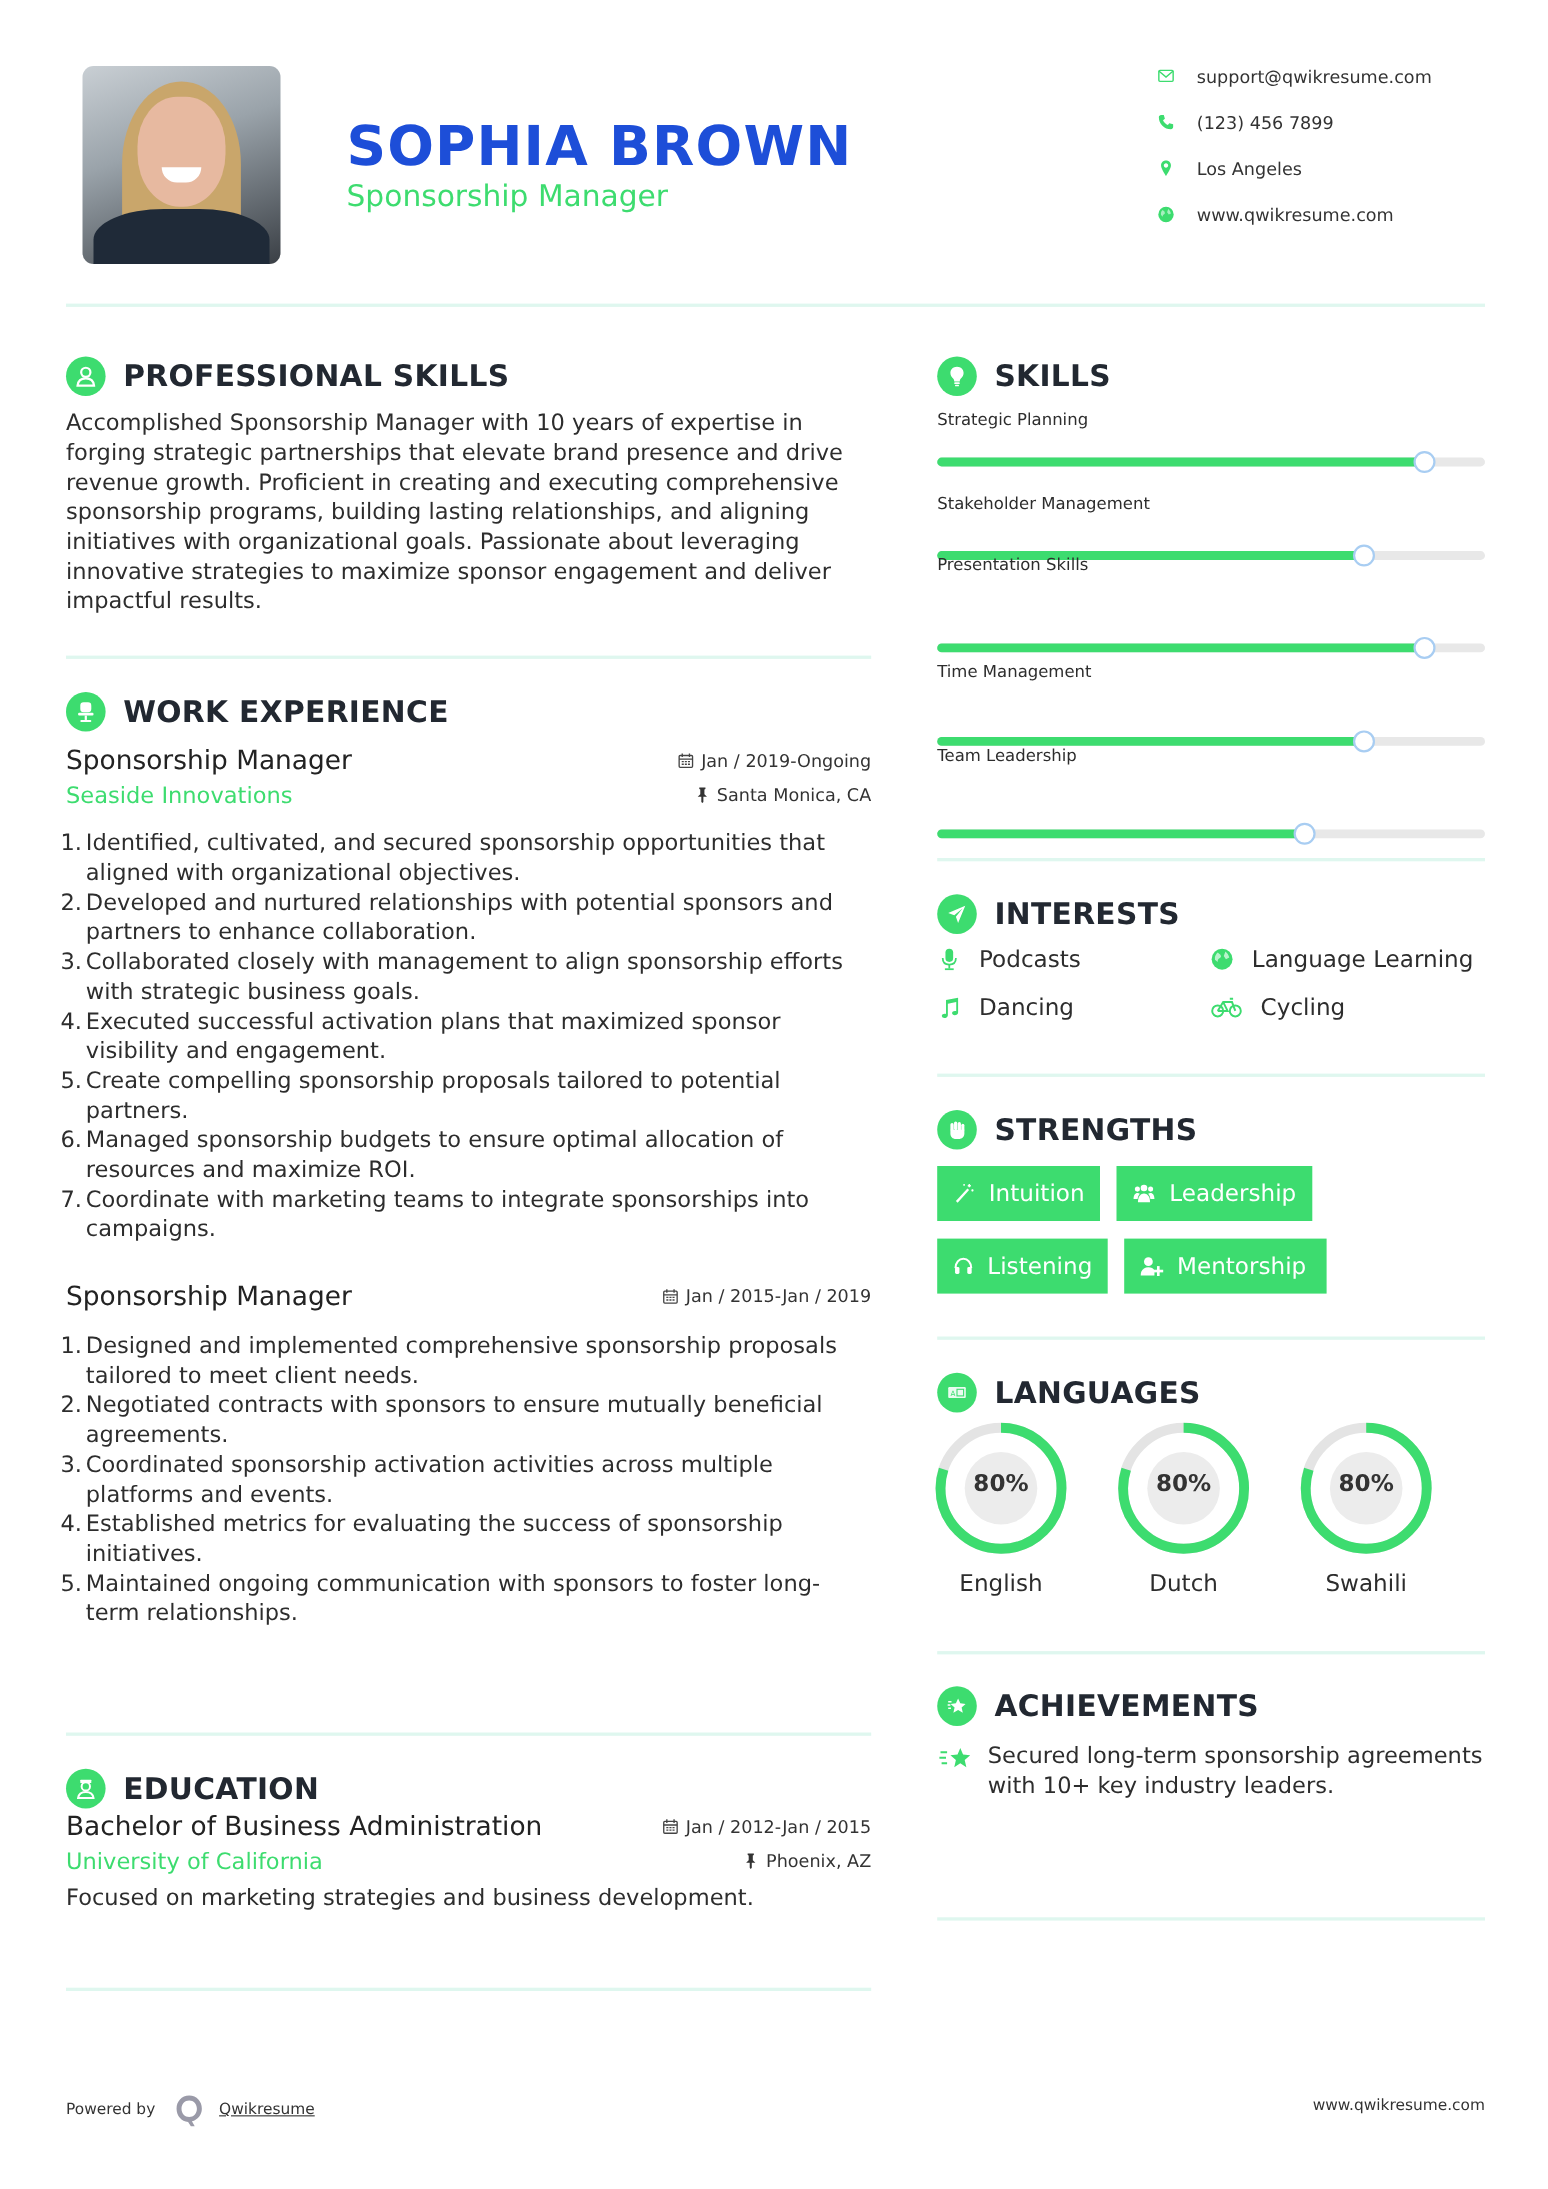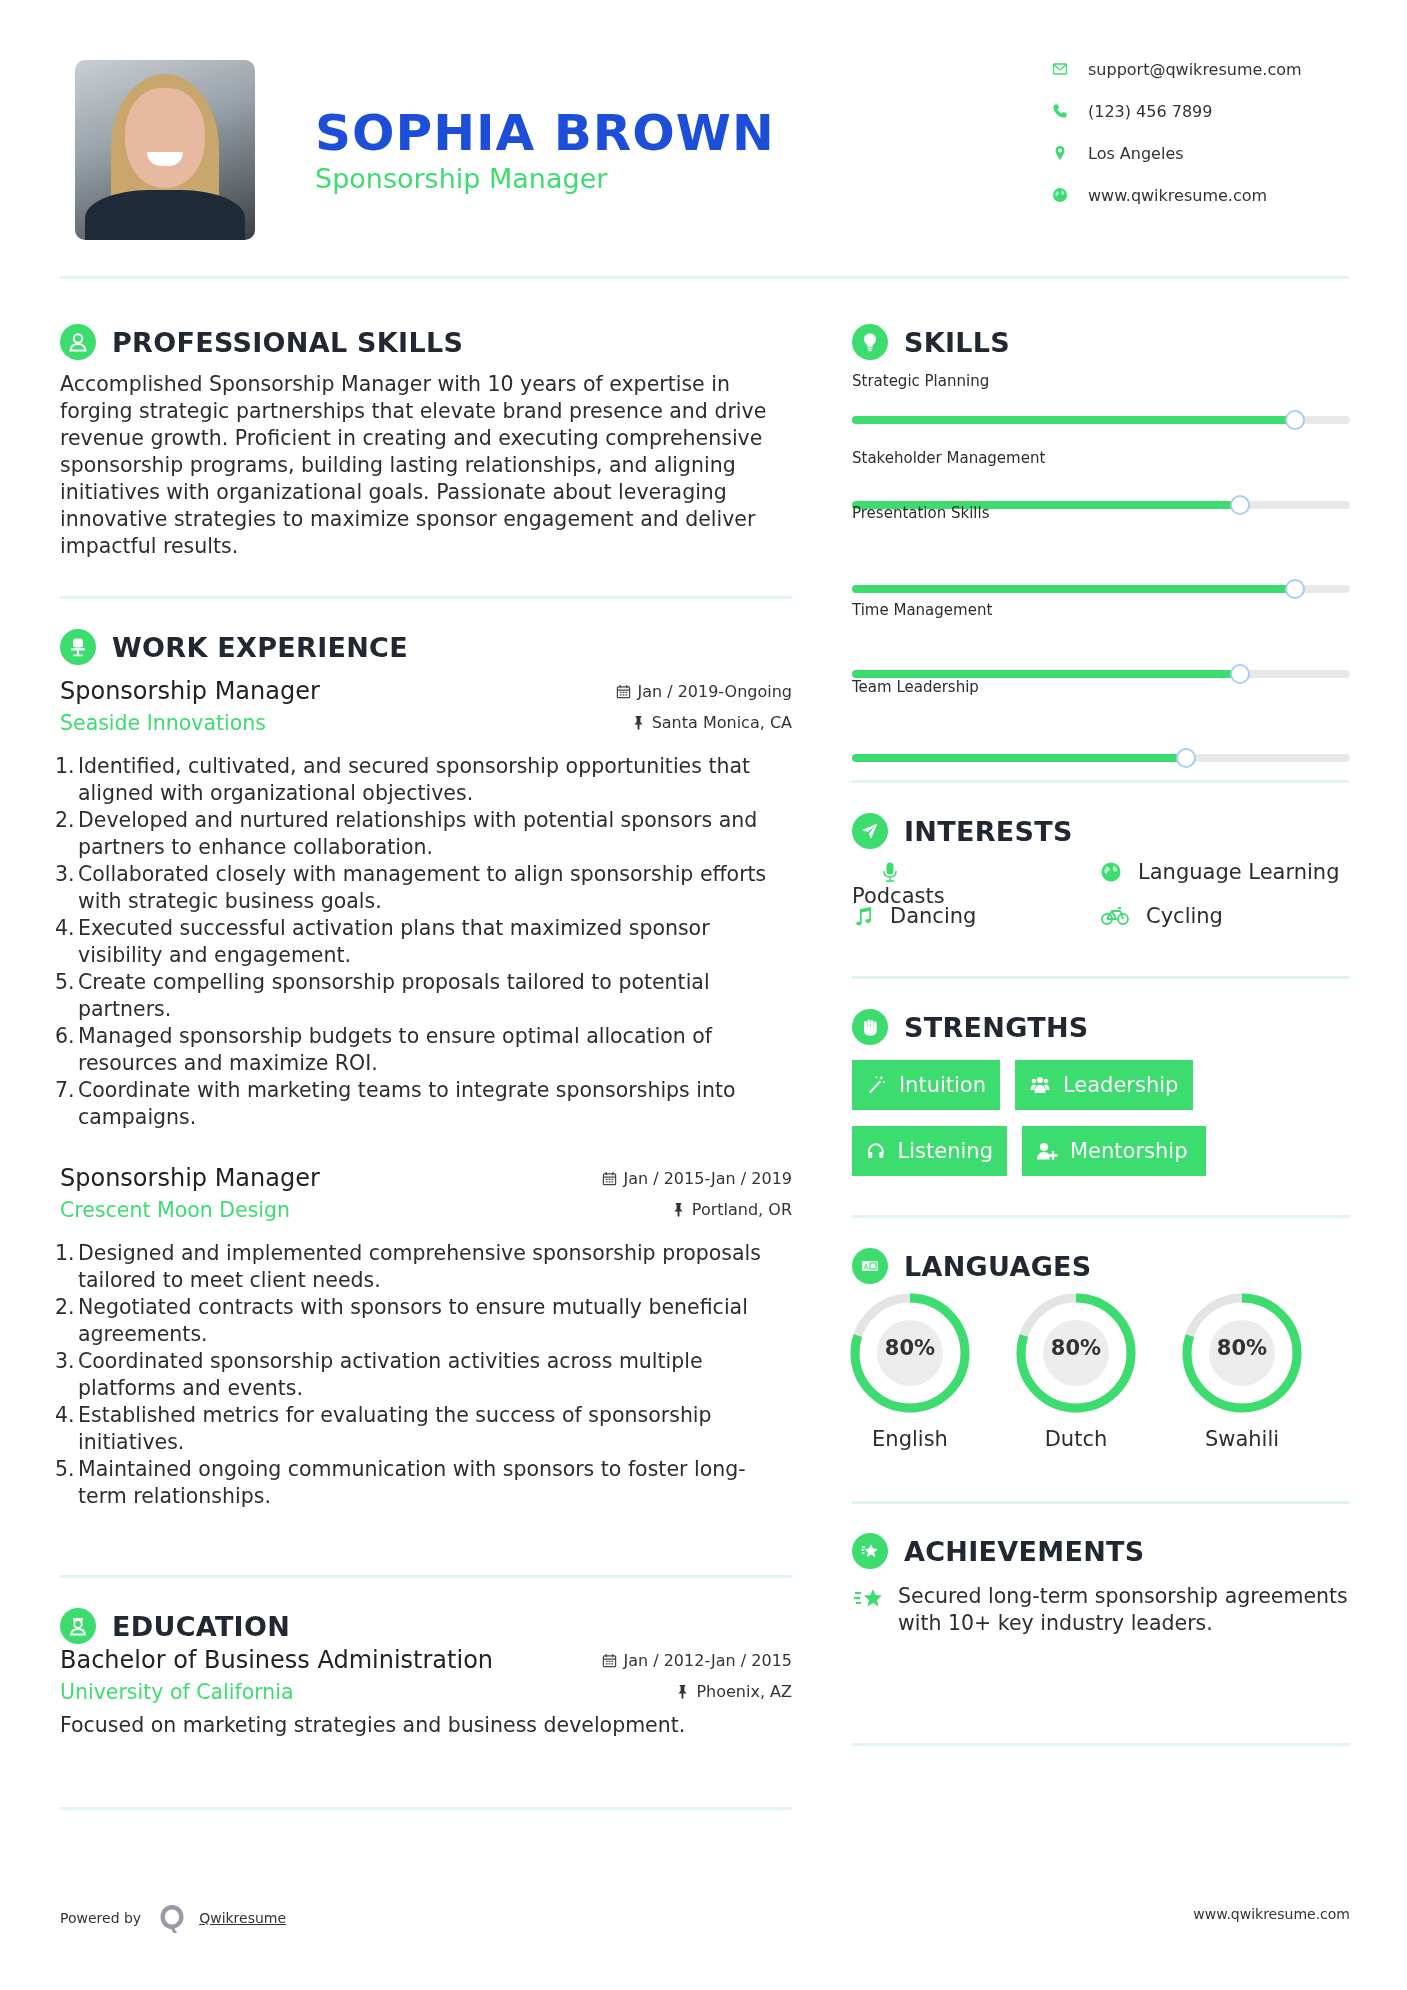--- a/index.html
+++ b/index.html
@@ -187,29 +187,20 @@
   <div class="job-row">
     <span class="job-title">Sponsorship Manager</span>
     <span class="job-date">
       <svg viewBox="0 0 16 16" fill="none" stroke="#444" stroke-width="1.3">
           <rect x="1.5" y="3" width="13" height="11.5" rx="1"></rect>
           <path d="M1.5 6.5 H14.5 M4.5 1 V4.5 M11.5 1 V4.5 M4 9 H6 M7 9 H9 M10 9 H12 M4 11.5 H6 M7 11.5 H9 M10 11.5 H12"></path>
         </svg>
       <span>Jan / 2015-Jan / 2019</span>
     </span>
   </div>
-  <div class="job-row" style="margin-top:6px;">
-    <span class="job-company">Crescent Moon Design</span>
-    <span class="job-loc">
-      <svg viewBox="0 0 16 16" fill="#333">
-          <path d="M5 1 H11 V2.5 L10 3 V7.5 L12.5 10 H9 V15 L8 16 L7 15 V10 H3.5 L6 7.5 V3 L5 2.5 Z"></path>
-        </svg>
-      <span>Portland, OR</span>
-    </span>
-  </div>
   <ol class="bullets" style="margin-top:18px;">
     <li><span class="num">1.</span><span>Designed and implemented comprehensive sponsorship proposals tailored to meet client needs.</span></li>
     <li><span class="num">2.</span><span>Negotiated contracts with sponsors to ensure mutually beneficial agreements.</span></li>
     <li><span class="num">3.</span><span>Coordinated sponsorship activation activities across multiple platforms and events.</span></li>
     <li><span class="num">4.</span><span>Established metrics for evaluating the success of sponsorship initiatives.</span></li>
     <li><span class="num">5.</span><span>Maintained ongoing communication with sponsors to foster long-term relationships.</span></li>
   </ol>
 </div>
 <div class="abs divider" style="left:60px; top:1575px; width:732px;"></div>
 
@@ -305,21 +296,21 @@
 <div class="abs" style="left:852px; top:811px; width:498px;">
   <div class="sec-head">
     <span class="sec-icon">
       <svg viewBox="0 0 22 22" fill="#fff">
           <path d="M18.5 3.5 L3 10 L8.5 12 L16 6 L10 13.5 L12 19 Z"></path>
         </svg>
     </span>
     <span class="sec-title">INTERESTS</span>
   </div>
 </div>
-<div class="abs interest" style="left:852px; top:860px;flex-direction:column;">
+<div class="abs interest" style="left:852px; top:860px;">
   <span class="ii">
     <svg viewBox="0 0 22 22" fill="#3ddc6f">
         <rect x="7.5" y="1.5" width="7" height="12" rx="3.5"></rect>
         <path d="M5 10 C5 14 7.5 16 11 16 C14.5 16 17 14 17 10" fill="none" stroke="#3ddc6f" stroke-width="1.6"></path>
         <rect x="10.2" y="16" width="1.6" height="3.5"></rect>
         <rect x="7" y="19.3" width="8" height="1.6"></rect>
       </svg>
   </span>
   <span>Podcasts</span>
 </div>

